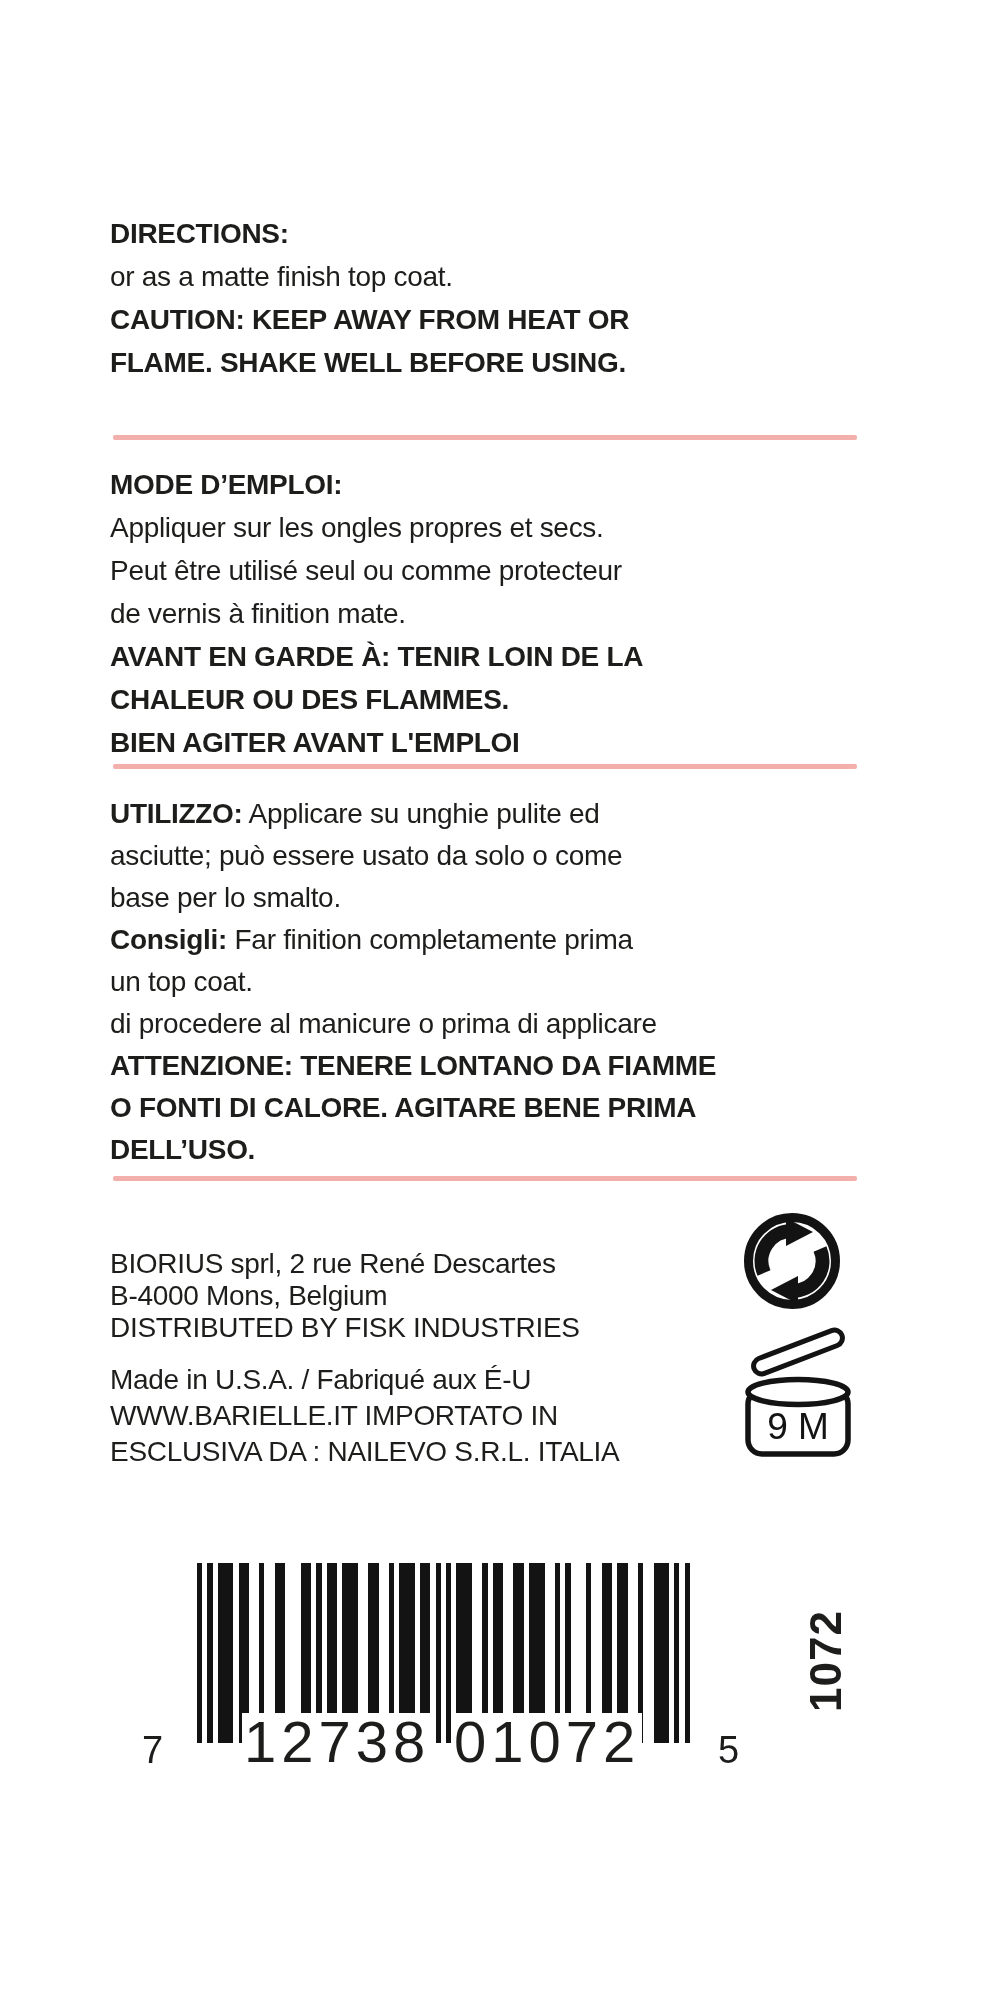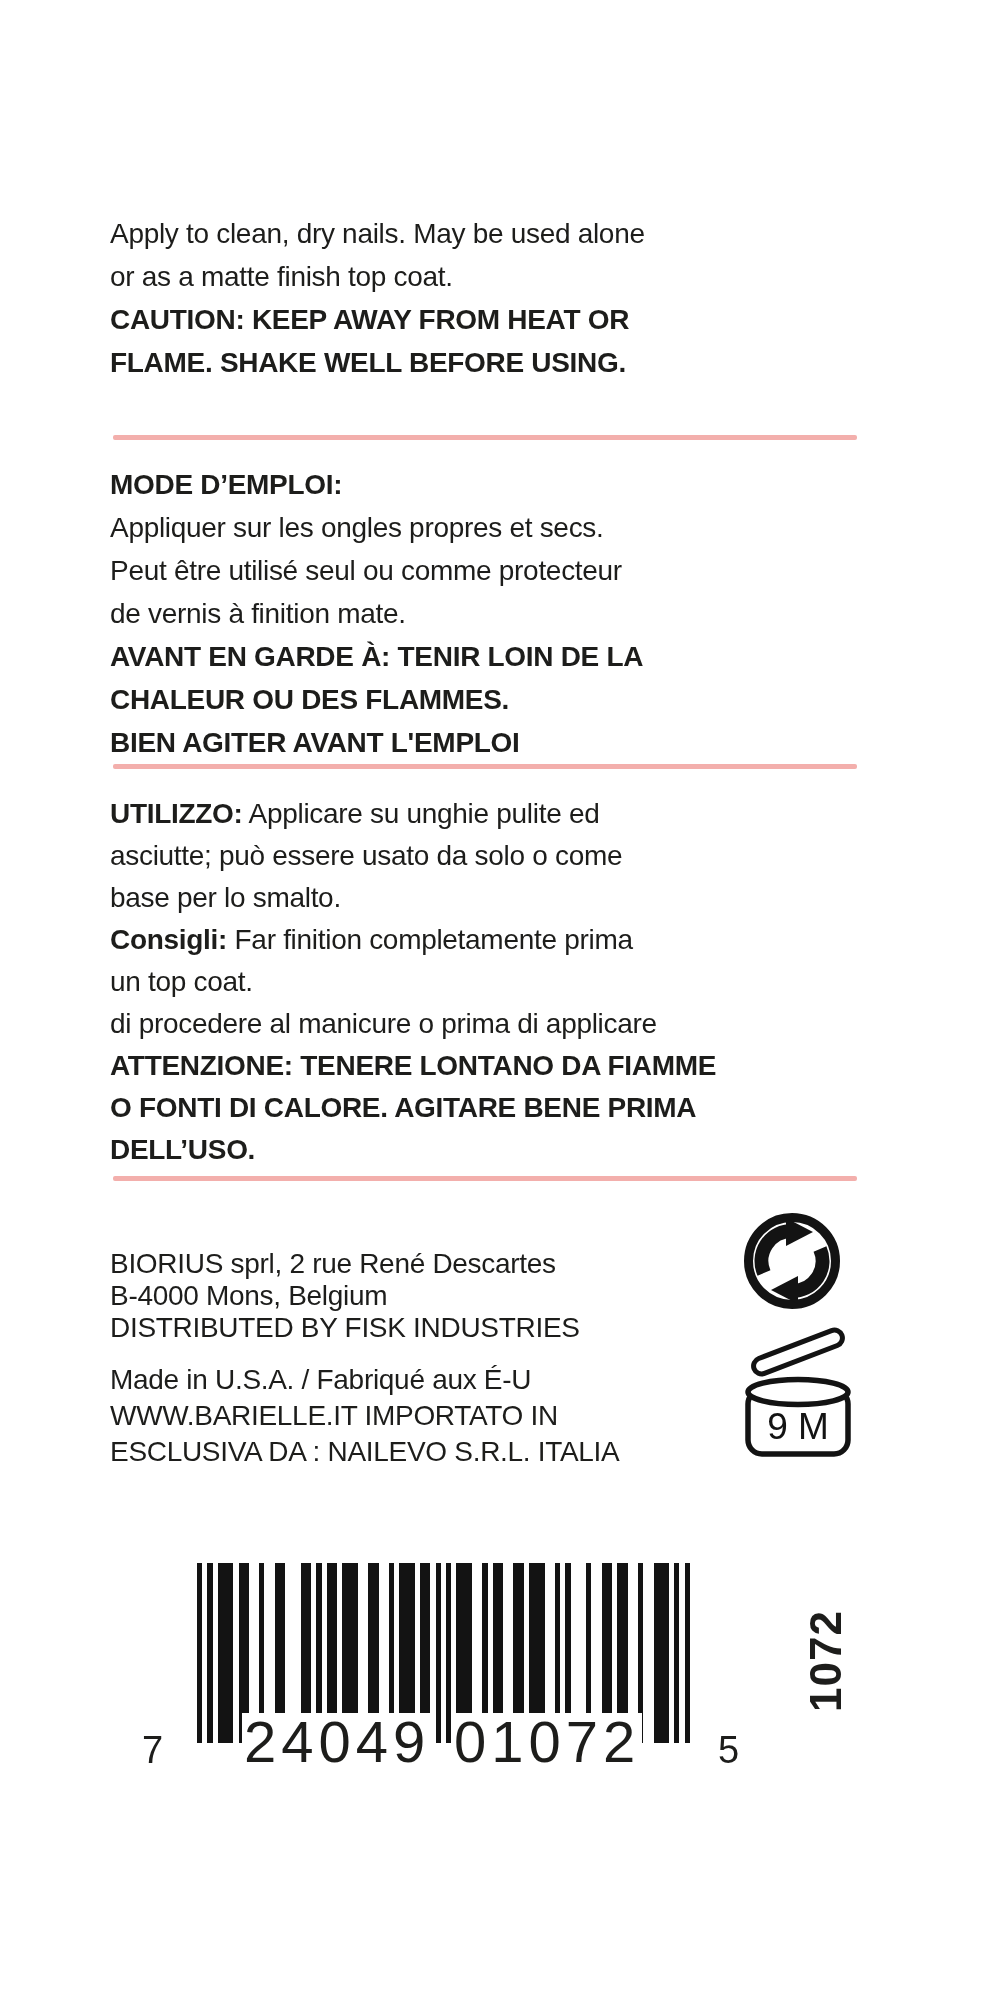--- a/index.html
+++ b/index.html
@@ -39,21 +39,21 @@
     transform:rotate(-90deg);transform-origin:0 0;
     font-weight:700;font-size:44px;line-height:48px;letter-spacing:1px;
   }
 </style>
 </head>
 <body>
 
 <div class="label">
 
   <section id="sec-en" class="sec">
-      <div class="ln"><span>Apply to clean, dry nails. May be used alone</span></div>
+      <div class="ln"><span class="b">DIRECTIONS:</span></div>
       <div class="ln"><span>or as a matte finish top coat.</span></div>
       <div class="ln"><span class="b">CAUTION: KEEP AWAY FROM HEAT OR</span></div>
       <div class="ln"><span class="b">FLAME. SHAKE WELL BEFORE USING.</span></div>
     </section>
 
   <div id="sep1" class="sep"></div>
 
   <section id="sec-fr" class="sec">
       <div class="ln"><span class="b">MODE D’EMPLOI:</span></div>
       <div class="ln"><span>Appliquer sur les ongles propres et secs.</span></div>
@@ -203,20 +203,20 @@
         <div style="flex: 0 0 auto; width: 5.2px; height: 180px; background: transparent;"></div>
         <div style="flex: 0 0 auto; width: 5.2px; height: 180px; background: rgb(19, 19, 19);"></div>
         <div style="flex: 0 0 auto; width: 5.2px; height: 180px; background: rgb(19, 19, 19);"></div>
         <div style="flex: 0 0 auto; width: 5.2px; height: 180px; background: rgb(19, 19, 19);"></div>
         <div style="flex: 0 0 auto; width: 5.2px; height: 180px; background: transparent;"></div>
         <div style="flex: 0 0 auto; width: 5.2px; height: 180px; background: rgb(19, 19, 19);"></div>
         <div style="flex: 0 0 auto; width: 5.2px; height: 180px; background: transparent;"></div>
         <div style="flex: 0 0 auto; width: 5.2px; height: 180px; background: rgb(19, 19, 19);"></div>
       </div>
     <span class="bc-outer" id="bc-first">7</span>
-    <span class="bc-digit" id="bc-left">24049</span>
+    <span class="bc-digit" id="bc-left">12738</span>
     <span class="bc-digit" id="bc-right">01072</span>
     <span class="bc-outer" id="bc-last">5</span>
   </div>
 
   <div id="sku">1072</div>
 
 </div>
 
 </body></html>

